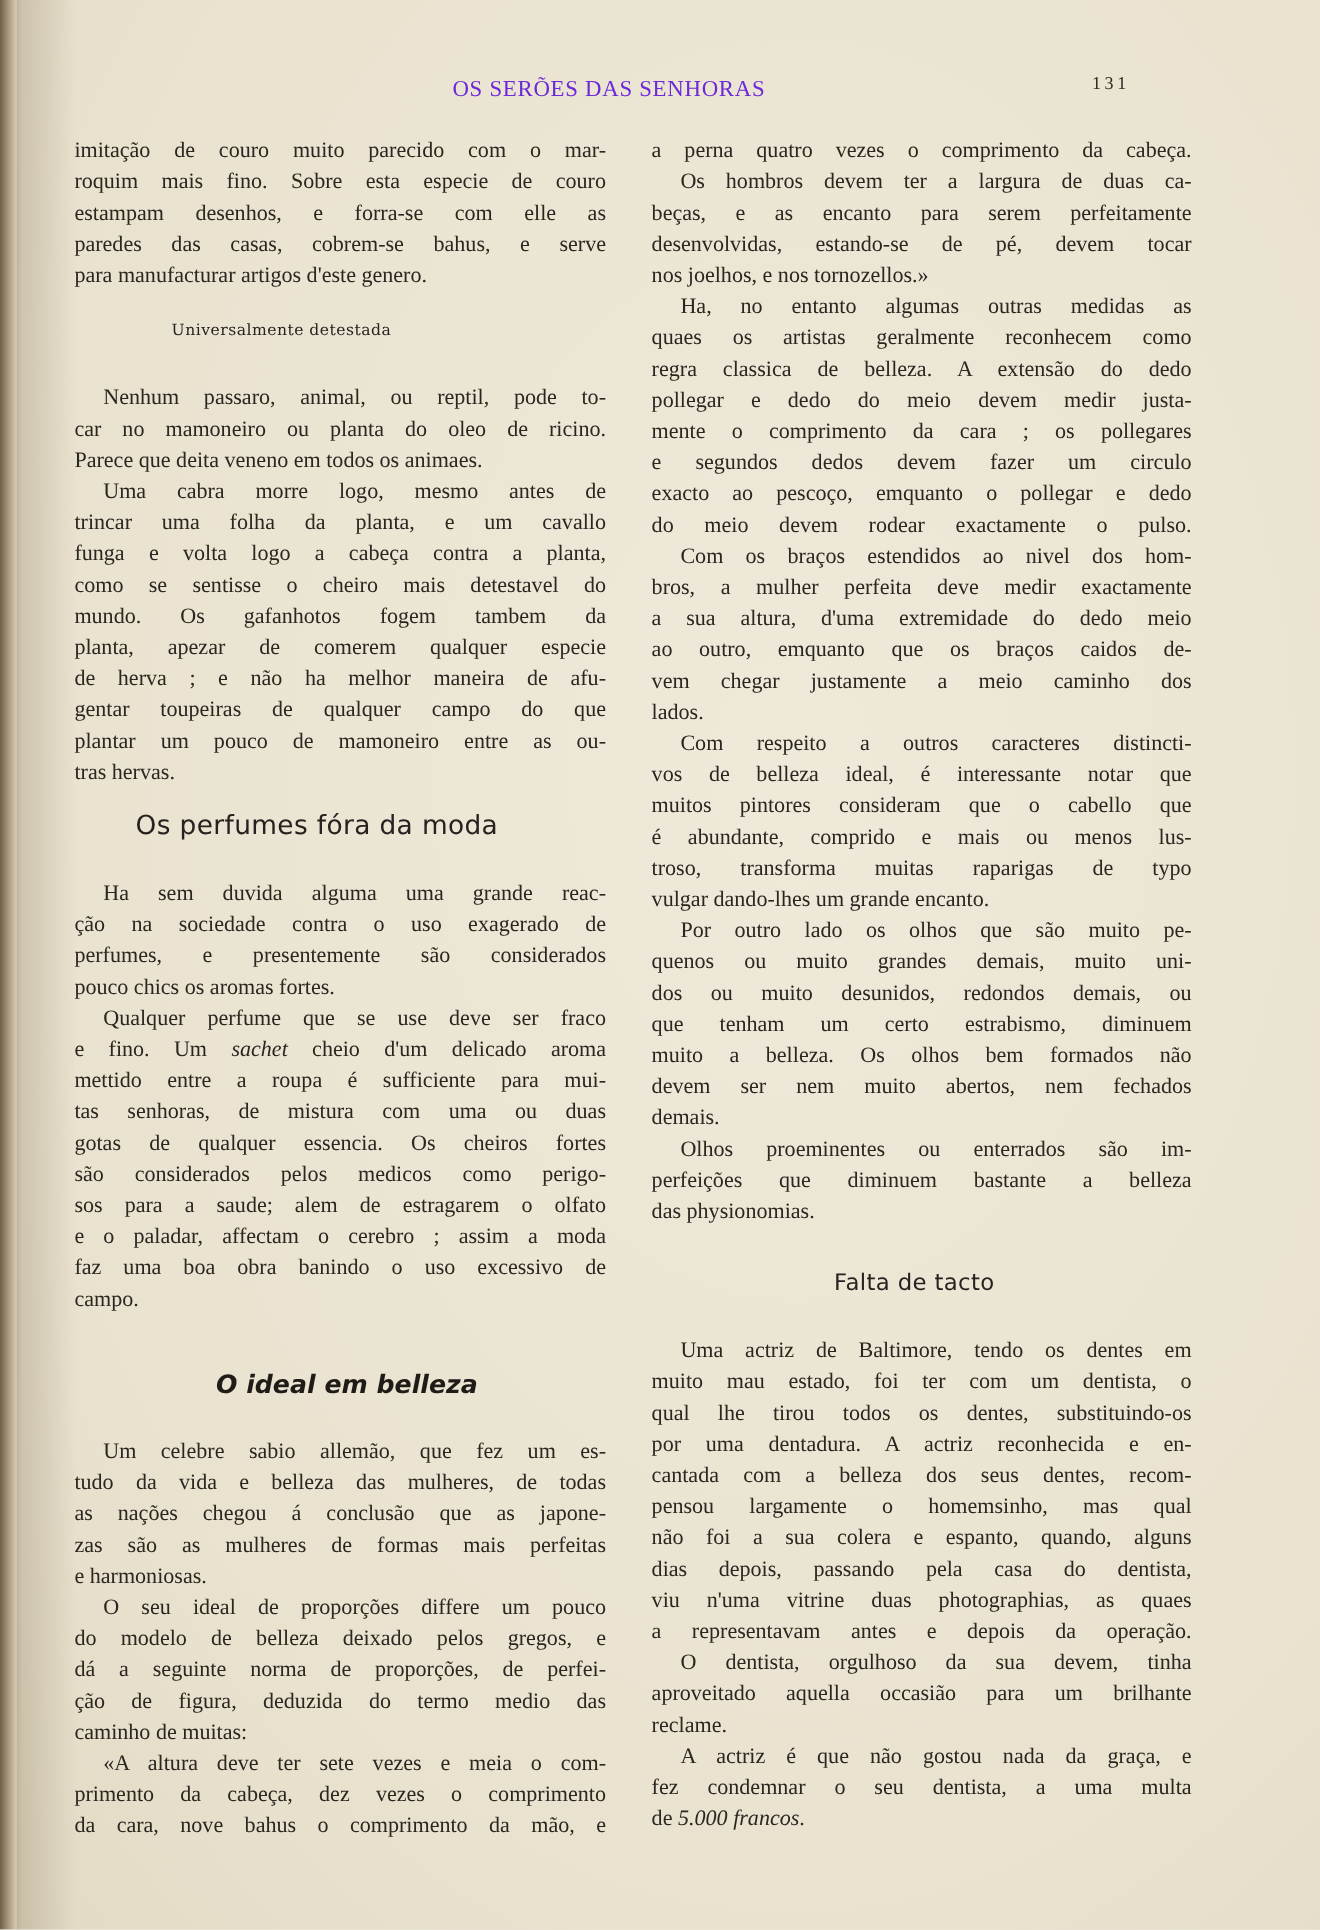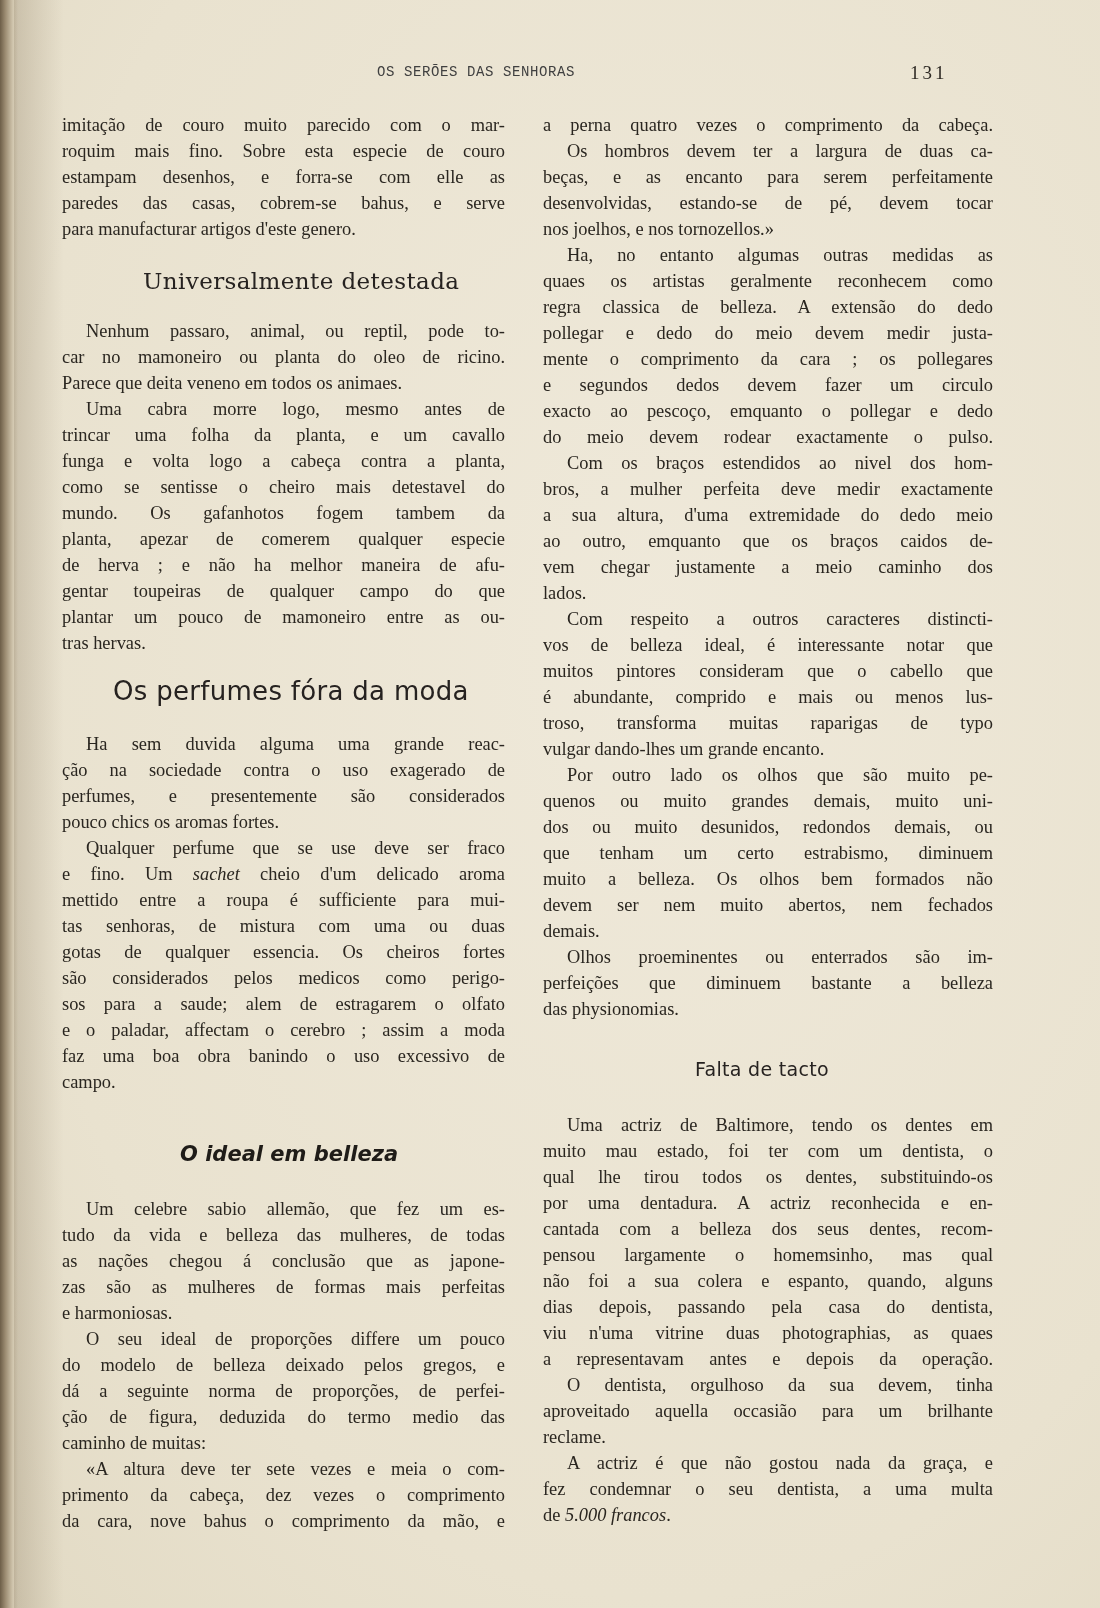--- a/index.html
+++ b/index.html
@@ -18,41 +18,41 @@
   .binding {
     position: absolute; left: 0; top: 0; width: 18px; height: 1608px;
     background: linear-gradient(to right, #6d5e48 0%, #9c8c72 30%, #cfc4ac 70%, rgba(230,223,205,0) 100%);
   }
   .binding-shadow {
     position: absolute; left: 14px; top: 0; width: 50px; height: 1608px;
     background: linear-gradient(to right, rgba(150,135,110,0.35), rgba(150,135,110,0));
   }
   .running-head {
     position: absolute; top: 64px; left: 377px;
-    font-size: 14px; letter-spacing: 0.6px; color: #404040;
-    font-family: Liberation Mono, monospace;
+    font-size: 19px; letter-spacing: 0.6px; color: #6d28d9;
+    font-family: Liberation Serif, serif;
   }
   .page-number {
     position: absolute; top: 62px; left: 910px;
-    font-size: 19px; letter-spacing: 3px; color: #2e2a24;
+    font-size: 15px; letter-spacing: 3px; color: #2e2a24;
   }
   .line {
     position: absolute; font-size: 18.4px; line-height: 26px; white-space: nowrap;
     text-align: justify; text-align-last: justify;
   }
   .line.last { text-align-last: left; }
   .col-left .line { left: 62px; width: 443px; }
   .col-right .line { left: 543px; width: 450px; }
   .line.indent { padding-left: 24px; box-sizing: border-box; }
   .h-serif {
-    position: absolute; font-family: "DejaVu Serif", serif; font-size: 23px;
+    position: absolute; font-family: "DejaVu Serif", serif; font-size: 13px;
     letter-spacing: 0.4px; color: #262220;
   }
   .h-sans {
-    position: absolute; font-family: "DejaVu Sans", sans-serif; font-size: 26px;
+    position: absolute; font-family: "DejaVu Sans", sans-serif; font-size: 22px;
     color: #262220; letter-spacing: 0.3px;
   }
   .h-italic {
     position: absolute; font-family: "DejaVu Sans", sans-serif; font-style: italic;
     font-weight: bold; font-size: 21px; color: #1f1c18;
   }
   .h-sans-small {
     position: absolute; font-family: "DejaVu Sans", sans-serif; font-size: 19px;
     color: #262220; letter-spacing: 0.3px;
   }

